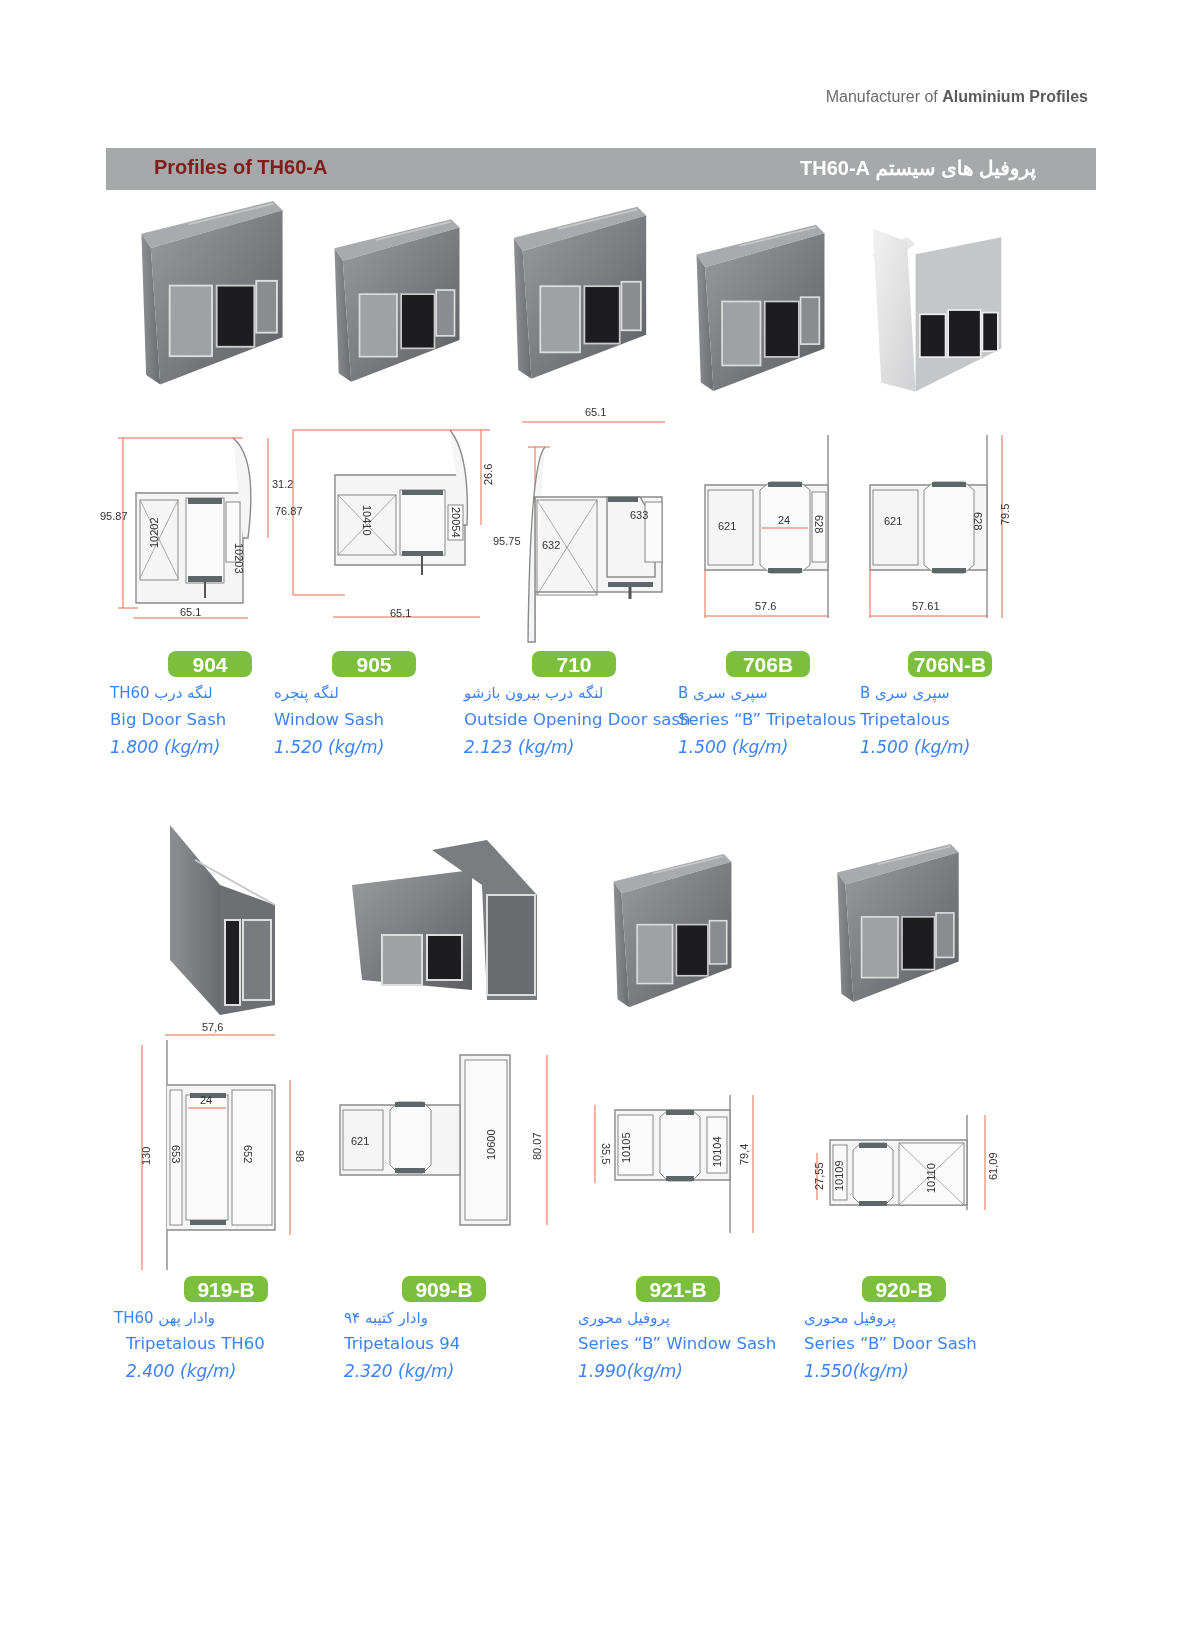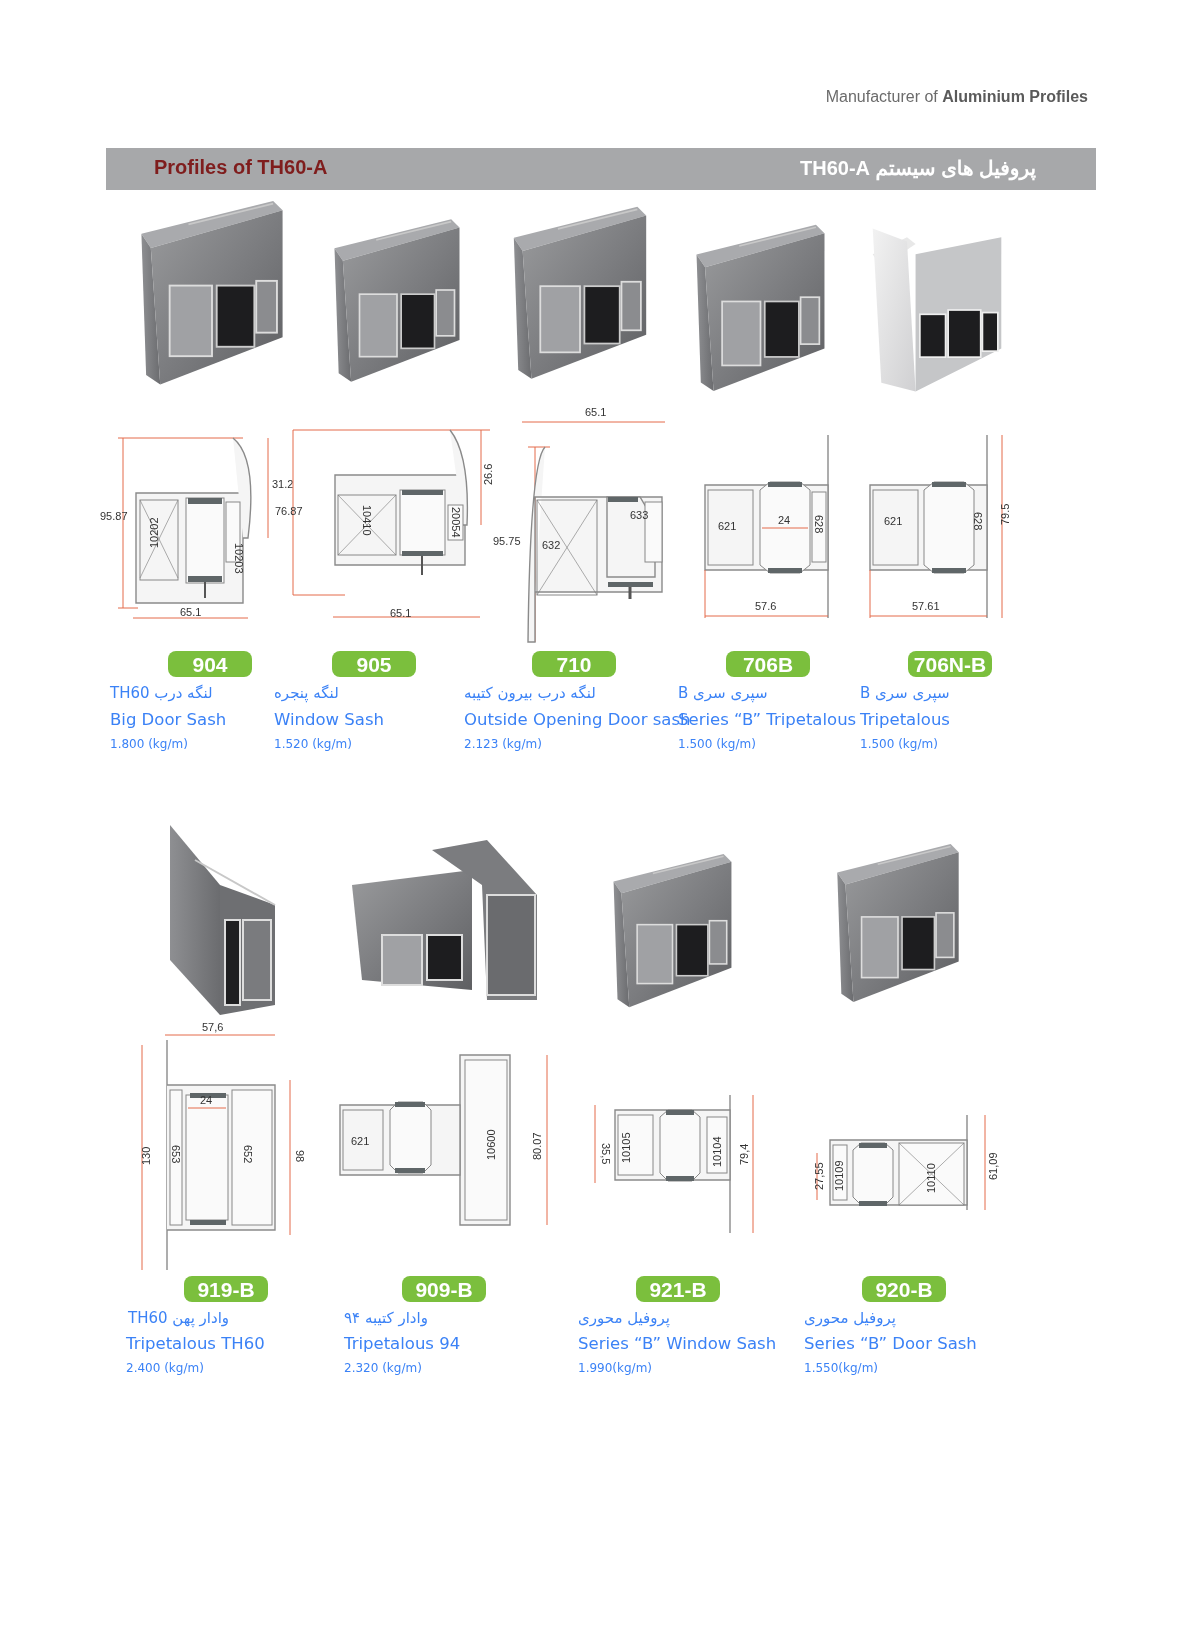--- a/index.html
+++ b/index.html
@@ -15,21 +15,21 @@
 
   .cell { position: absolute; }
   .render { position: absolute; }
   .drawing { position: absolute; }
   .drawing svg { width: 100%; height: 100%; overflow: visible; }
 
   .code-badge { position: absolute; height: 26px; background: #7bbf3d; color: #ffffff; font-weight: bold; font-size: 21px; text-align: center; line-height: 27px; border-radius: 8px; }
   .lbl { position: absolute; text-align: left; font-family: "DejaVu Sans", sans-serif; color: #3b82f6; white-space: nowrap; }
   .lbl.fa { font-size: 15px; direction: rtl; }
   .lbl.en { font-size: 16.5px; }
-  .lbl.wt { font-size: 12px; }
+  .lbl.wt { font-size: 17px; font-style: italic; }
 
   .dim { font-family: "Liberation Sans", sans-serif; font-size: 11px; fill: #333; }
   .dimline { stroke: #e46a4a; stroke-width: 1; fill: none; }
   .prof { stroke: #8a8a8a; stroke-width: 1.4; fill: #f5f5f5; }
   .gasket { fill: #5f6668; stroke: none; }
 </style>
 </head>
 <body>
 
 <div class="tagline">
@@ -161,21 +161,21 @@
       <rect x="118" y="180" width="45" height="5" class="gasket"></rect>
       <line x1="140" y1="185" x2="140" y2="197" stroke="#555" stroke-width="3"></line>
       <rect x="155" y="100" width="17" height="60" fill="#fafafa" stroke="#888"></rect>
       <text class="dim" x="95" y="14">65.1</text>
       <text class="dim" x="3" y="143">95.75</text>
       <text class="dim" x="52" y="147" font-size="13">632</text>
       <text class="dim" x="140" y="117" font-size="13">633</text>
     </svg>
   </div>
   <div class="code-badge" style="left:532px;top:651px;width:84px;">710</div>
-  <div class="lbl fa" style="left:464px;top:684px;width:220px;">لنگه درب بیرون کتیبه</div>
+  <div class="lbl fa" style="left:464px;top:684px;width:220px;">لنگه درب بیرون بازشو</div>
   <div class="lbl en" style="left:464px;top:710px;width:220px;">Outside Opening Door sash</div>
   <div class="lbl wt" style="left:464px;top:737px;width:220px;">2.123 (kg/m)</div>
 </div>
 
 <div class="cell">
   <div class="render" style="left:688px;top:220px;width:145px;height:180px;">
     <svg viewBox="0 0 170 210" width="145" height="180">
         <use href="#render3d"></use>
       </svg>
   </div>
@@ -262,21 +262,21 @@
       <line class="dimline" x1="58" y1="93" x2="96" y2="93"></line>
       <text class="dim" x="72" y="16">57,6</text>
       <text class="dim" x="20" y="150" transform="rotate(-90 20 150)">130</text>
       <text class="dim" x="70" y="89">24</text>
       <text class="dim" x="42" y="130" transform="rotate(90 42 130)">653</text>
       <text class="dim" x="114" y="130" transform="rotate(90 114 130)">652</text>
       <text class="dim" x="166" y="135" transform="rotate(90 166 135)">98</text>
     </svg>
   </div>
   <div class="code-badge" style="left:184px;top:1276px;width:84px;">919-B</div>
-  <div class="lbl fa" style="left:128px;top:1309px;width:200px;">وادار پهن TH60</div>
+  <div class="lbl fa" style="left:114px;top:1309px;width:200px;">وادار پهن TH60</div>
   <div class="lbl en" style="left:126px;top:1334px;width:200px;">Tripetalous TH60</div>
   <div class="lbl wt" style="left:126px;top:1361px;width:200px;">2.400 (kg/m)</div>
 </div>
 
 <div class="cell">
   <div class="render" style="left:352px;top:840px;width:185px;height:160px;">
     <svg viewBox="0 0 185 160" width="185" height="160">
       <polygon points="0,45 120,30 120,150 10,140" fill="url(#metal)"></polygon>
       <polygon points="80,10 135,0 185,55 185,160 135,160 130,45" fill="#7b7c7f"></polygon>
       <rect x="135" y="55" width="48" height="100" fill="#6a6b6e" stroke="#ddd" stroke-width="2"></rect>

